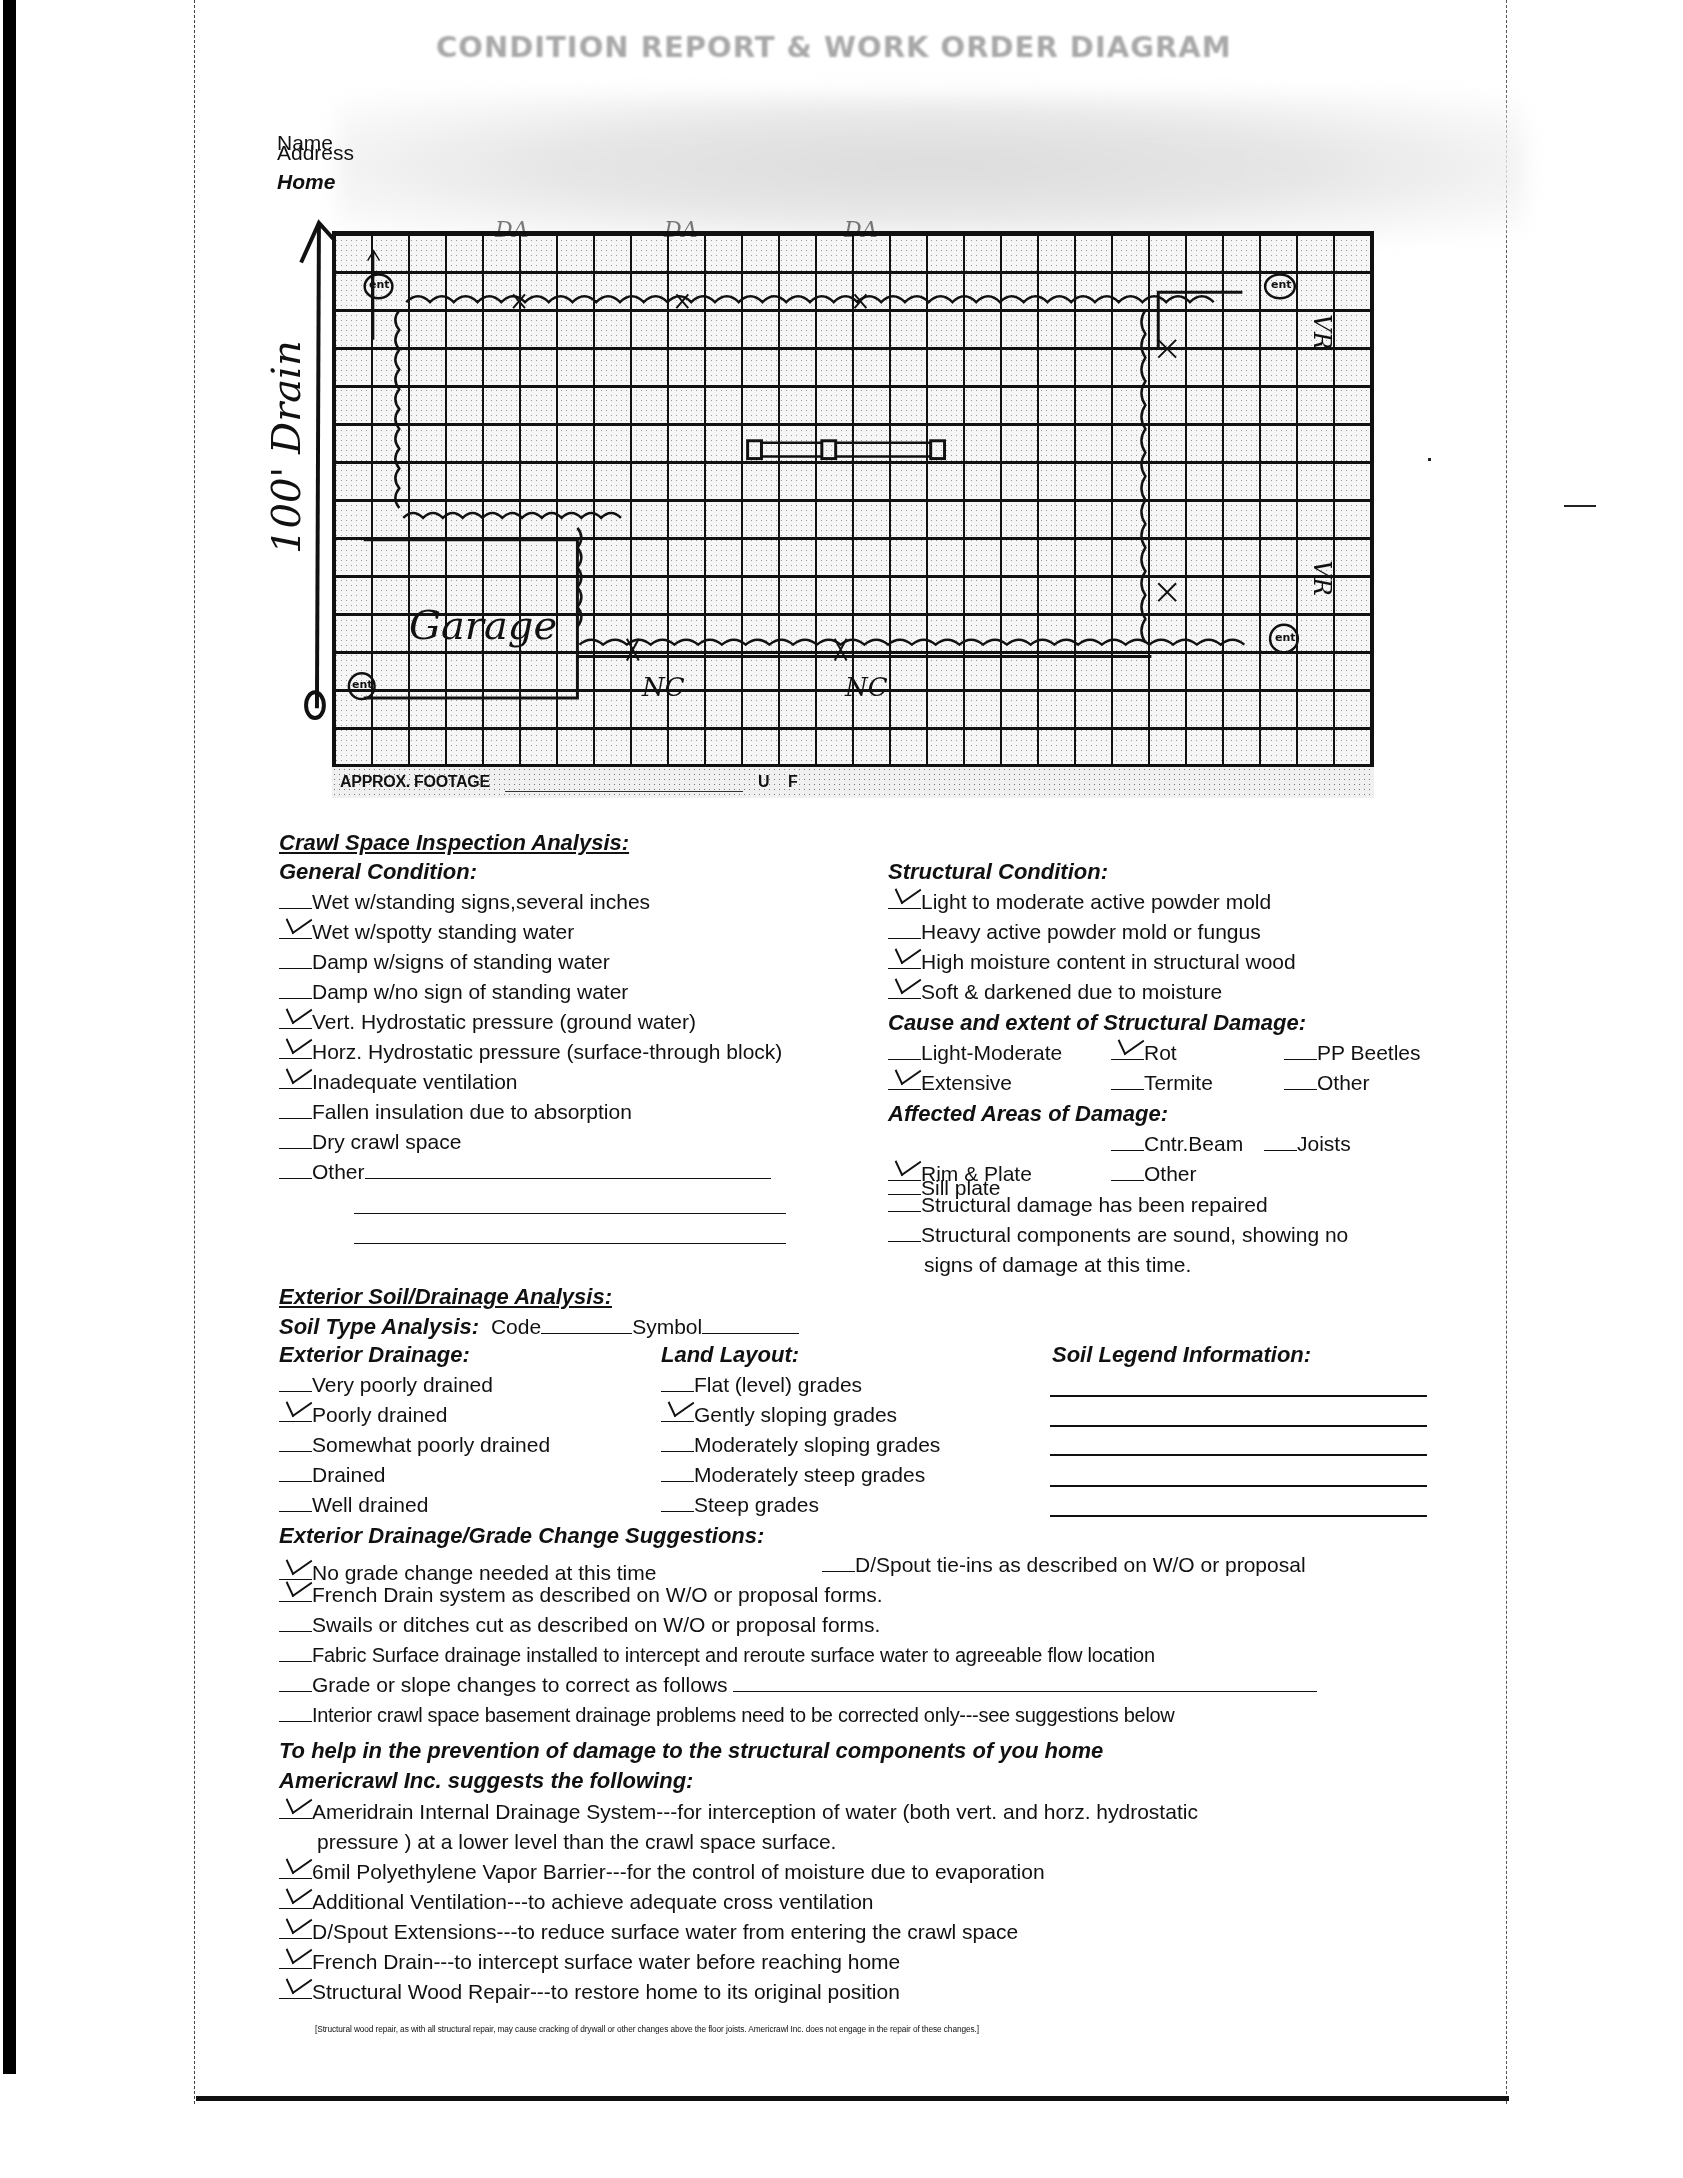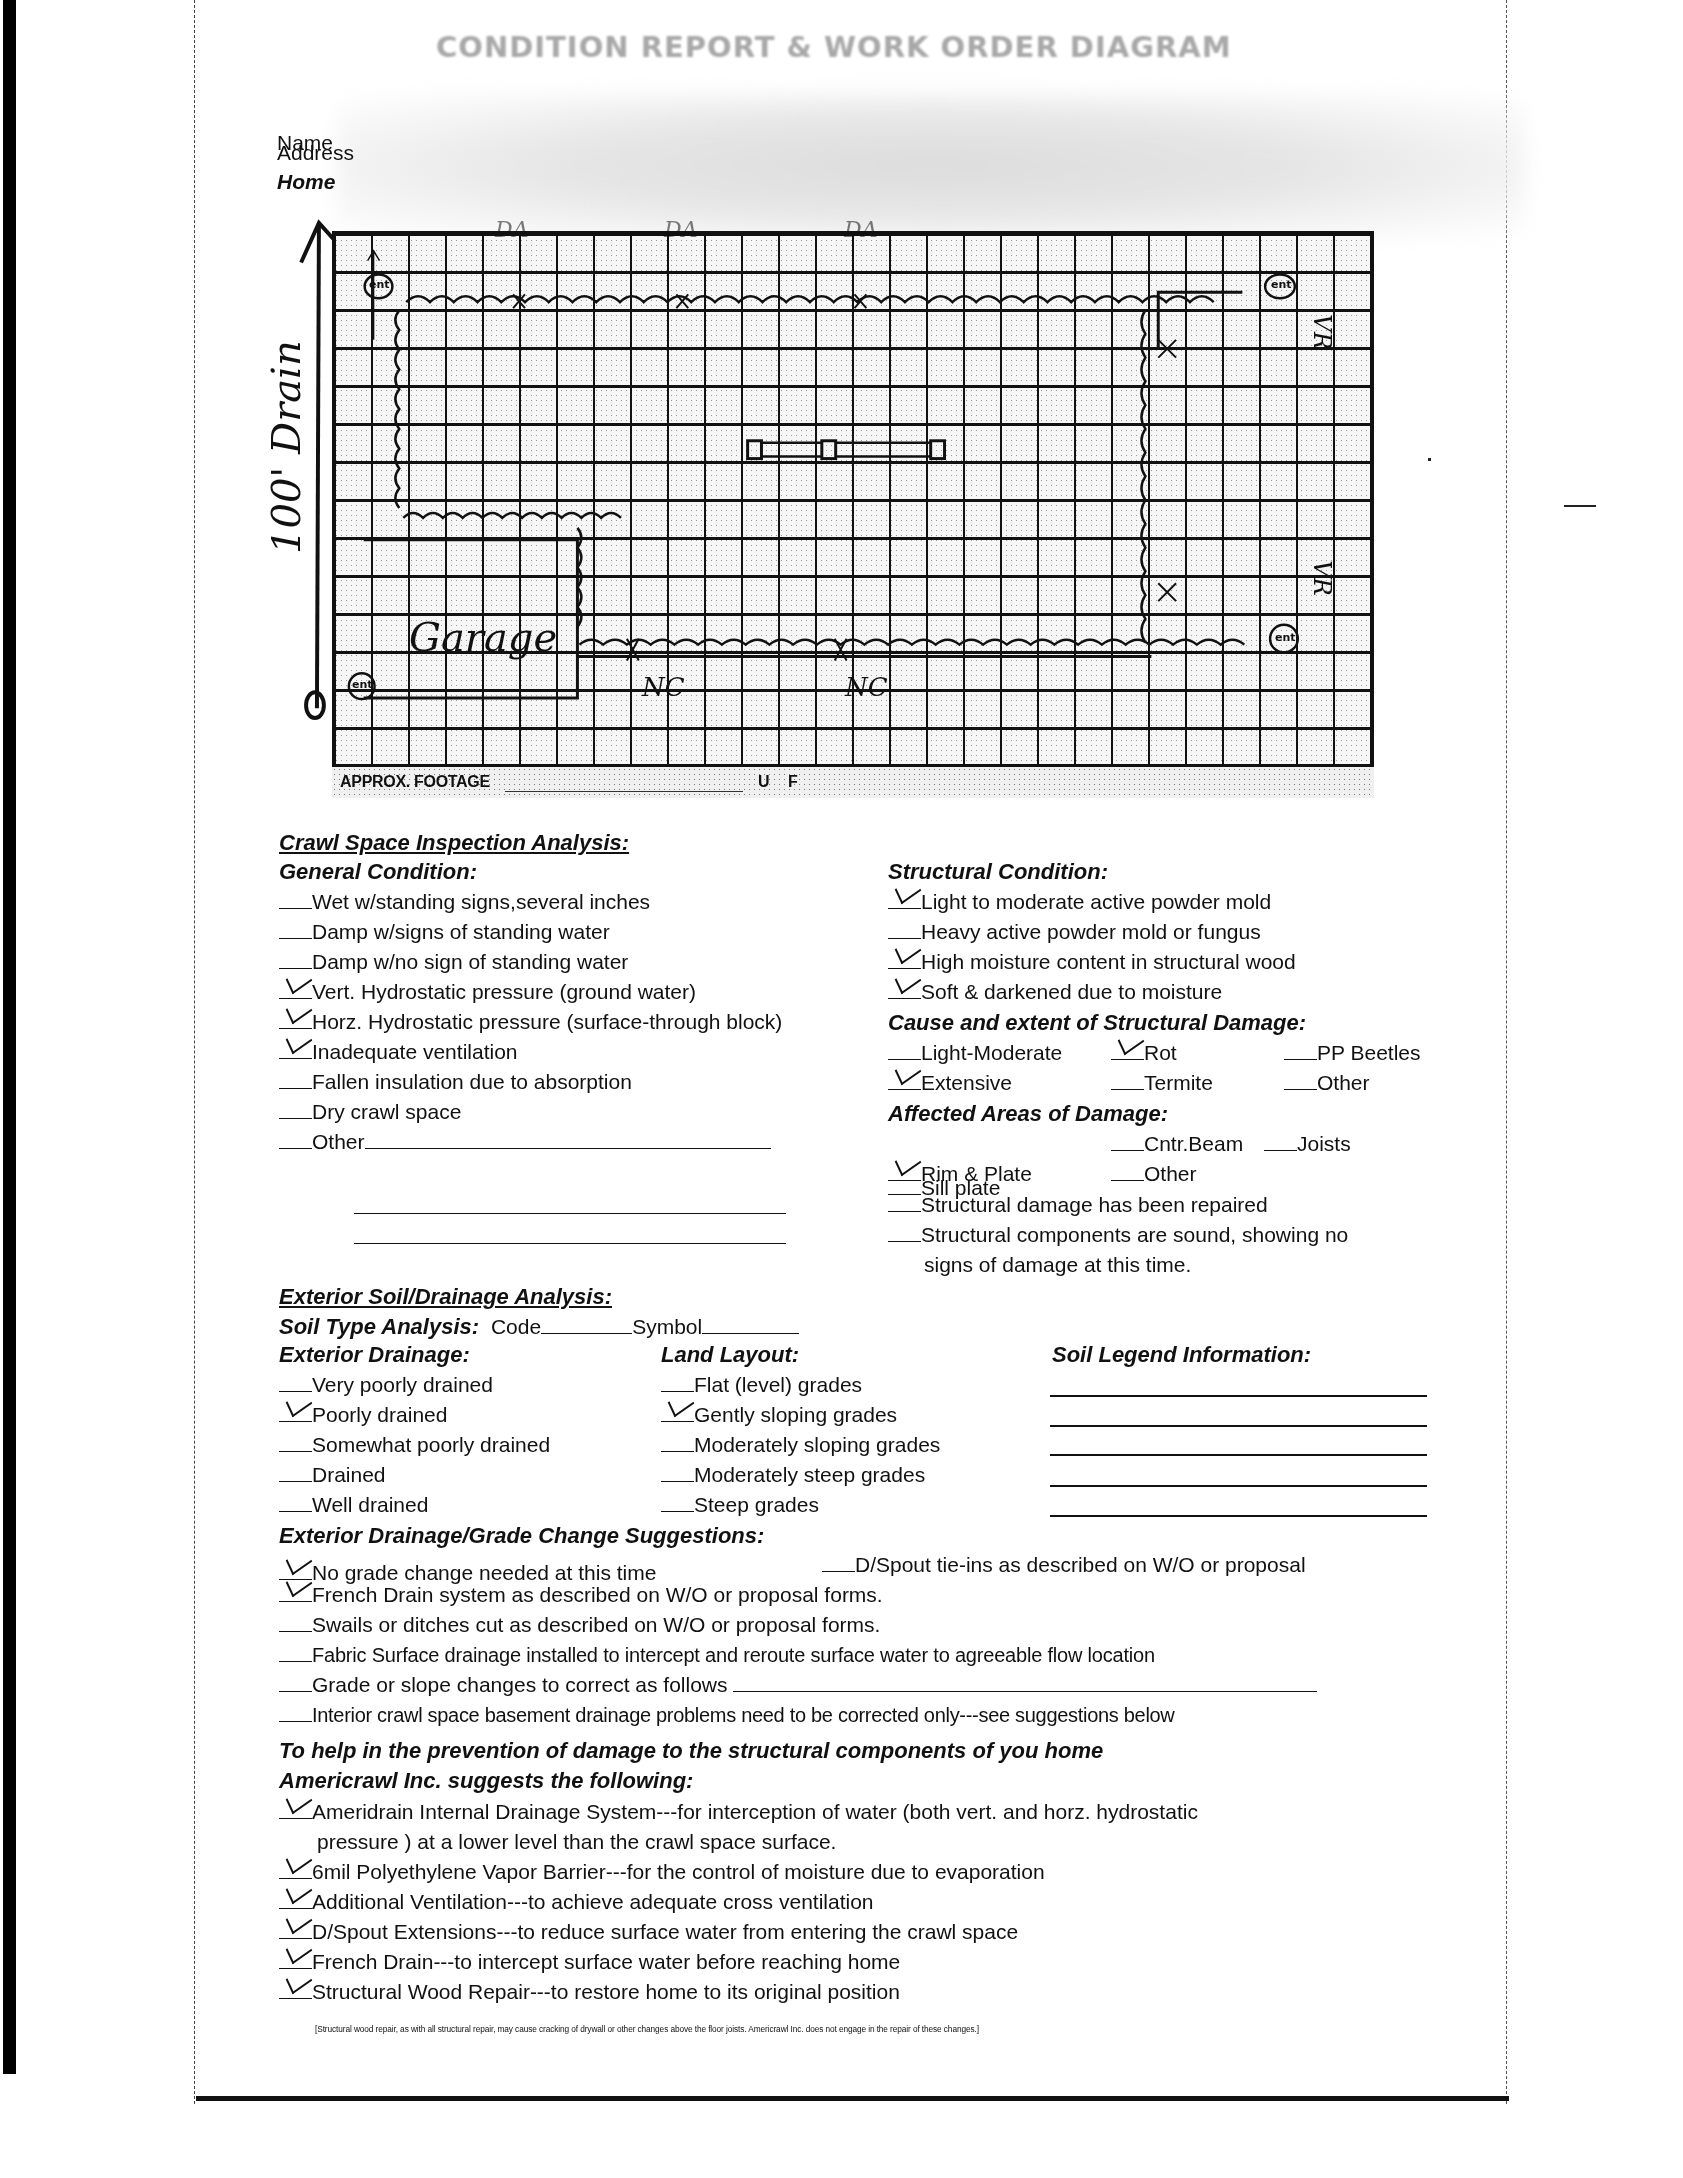--- a/index.html
+++ b/index.html
@@ -123,21 +123,21 @@
     <path d="M298 412 l12 22 M298 434 l12 -22 M508 412 l12 22 M508 434 l12 -22" stroke="#111" stroke-width="2"></path>
     <path d="M835 110 l18 18 M835 128 l18 -18 M835 356 l18 18 M835 374 l18 -18" stroke="#111" stroke-width="2"></path>
 
     <ellipse cx="47" cy="56" rx="14" ry="12" stroke="#111" stroke-width="2.5" fill="none"></ellipse>
     <ellipse cx="958" cy="56" rx="15" ry="12" stroke="#111" stroke-width="2.5" fill="none"></ellipse>
     <ellipse cx="962" cy="412" rx="14" ry="14" stroke="#111" stroke-width="2.5" fill="none"></ellipse>
     <ellipse cx="30" cy="460" rx="13" ry="13" stroke="#111" stroke-width="2.5" fill="none"></ellipse>
 
     <path d="M42 110 L42 20 M36 30 L42 20 L48 30" stroke="#111" stroke-width="1.5" fill="none"></path>
   </svg>
-  <div class="abs" style="left:77px;top:371px;font-size:40px;font-style:italic;font-family:'DejaVu Serif',serif;margin-top:12px;">Garage</div>
+  <div class="abs" style="left:77px;top:371px;font-size:40px;font-style:italic;font-family:'DejaVu Serif',serif;">Garage</div>
   <div class="abs" style="left:310px;top:441px;font-size:26px;font-style:italic;font-family:'DejaVu Serif',serif;">NC</div>
   <div class="abs" style="left:513px;top:441px;font-size:26px;font-style:italic;font-family:'DejaVu Serif',serif;">NC</div>
   <div class="abs" style="left:163px;top:-14px;font-size:22px;font-style:italic;font-family:'DejaVu Serif',serif;opacity:.55;">DA</div>
   <div class="abs" style="left:332px;top:-14px;font-size:22px;font-style:italic;font-family:'DejaVu Serif',serif;opacity:.55;">DA</div>
   <div class="abs" style="left:512px;top:-14px;font-size:22px;font-style:italic;font-family:'DejaVu Serif',serif;opacity:.55;">DA</div>
   <div class="abs" style="left:972px;top:87px;font-size:24px;font-style:italic;transform:rotate(90deg);font-family:'DejaVu Serif',serif;">VR</div>
   <div class="abs" style="left:972px;top:333px;font-size:24px;font-style:italic;transform:rotate(90deg);font-family:'DejaVu Serif',serif;">VR</div>
   <div class="abs" style="left:37px;top:47px;font-size:11px;font-weight:bold;">ent</div>
   <div class="abs" style="left:939px;top:47px;font-size:11px;font-weight:bold;">ent</div>
   <div class="abs" style="left:943px;top:400px;font-size:11px;font-weight:bold;">ent</div>
@@ -148,20 +148,21 @@
     <span class="approx-line"></span>
     <span class="approx-uf">U F</span>
   </div>
 </div>
 
 <div class="abs h-sec u" style="left:279px;top:830px;font-style:italic;">Crawl Space Inspection Analysis:</div>
 <div class="abs h-sec" style="left:279px;top:859px;">General Condition:</div>
 
 <div class="col" style="left:279px;top:887px;">
   <div class="item"><span class="blank"></span><span>Wet w/standing signs,several inches</span></div>
+  <div class="item"><span class="blank checked"></span><span>Wet w/spotty standing water</span></div>
   <div class="item"><span class="blank"></span><span>Damp w/signs of standing water</span></div>
   <div class="item"><span class="blank"></span><span>Damp w/no sign of standing water</span></div>
   <div class="item"><span class="blank checked"></span><span>Vert. Hydrostatic pressure (ground water)</span></div>
   <div class="item"><span class="blank checked"></span><span>Horz. Hydrostatic pressure (surface-through block)</span></div>
   <div class="item"><span class="blank checked"></span><span>Inadequate ventilation</span></div>
   <div class="item"><span class="blank"></span><span>Fallen insulation due to absorption</span></div>
   <div class="item"><span class="blank"></span><span>Dry crawl space</span></div>
   <div class="item"><span class="blank"></span><span>Other</span><span class="fill-line" style="width:406px;"></span></div>
 </div>
 <div class="rule" style="left:354px;top:1213px;width:432px;"></div>

